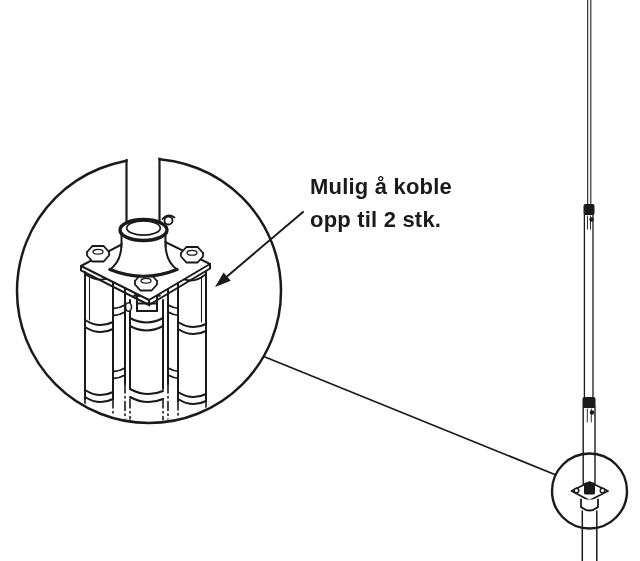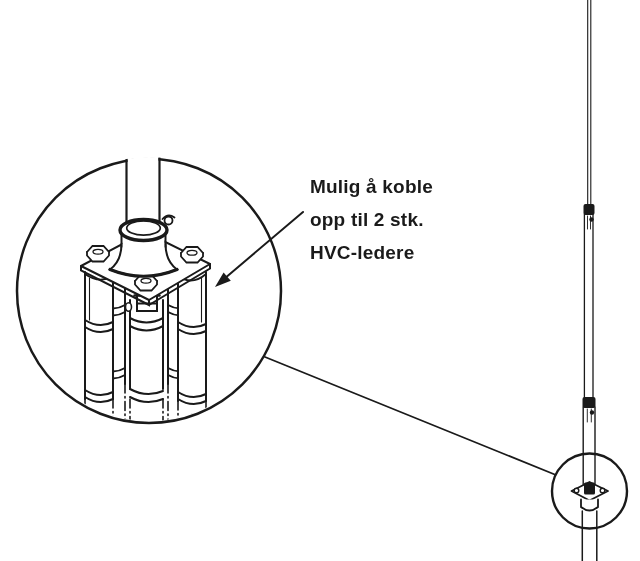--- a/index.html
+++ b/index.html
@@ -5,21 +5,21 @@
   :root { --ink:#1a1a1a; --bg:#ffffff; }
   html,body { margin:0; padding:0; background:var(--bg); }
   .stage {
     position:relative; width:640px; height:561px; background:var(--bg);
     overflow:hidden; font-family:"Liberation Sans", sans-serif;
   }
   .stage svg { position:absolute; left:0; top:0; }
   .label {
     position:absolute; left:310px; top:170px; width:150px;
     font-family:"Liberation Sans", sans-serif;
-    font-size:19px; font-weight:700; line-height:33px; color:var(--ink);
+    font-size:22px; font-weight:700; line-height:33px; color:var(--ink);
     letter-spacing:0.2px; white-space:nowrap;
   }
 </style>
 </head>
 <body>
 
 <div class="stage">
 
   <svg width="640" height="561" viewBox="0 0 640 561" stroke-linecap="round">
     <defs>
@@ -161,15 +161,14 @@
 
     <g>
       <line x1="303" y1="212" x2="224" y2="279" stroke="#1a1a1a" stroke-width="2"></line>
       <polygon points="215,287 223.6,272.4 230.8,280.8" fill="#1a1a1a"></polygon>
     </g>
   </svg>
 
   <div class="label">
     <div>Mulig å koble</div>
     <div>opp til 2 stk.</div>
-    <div>HVC-ledere</div>
   </div>
 </div>
 
 </body></html>

